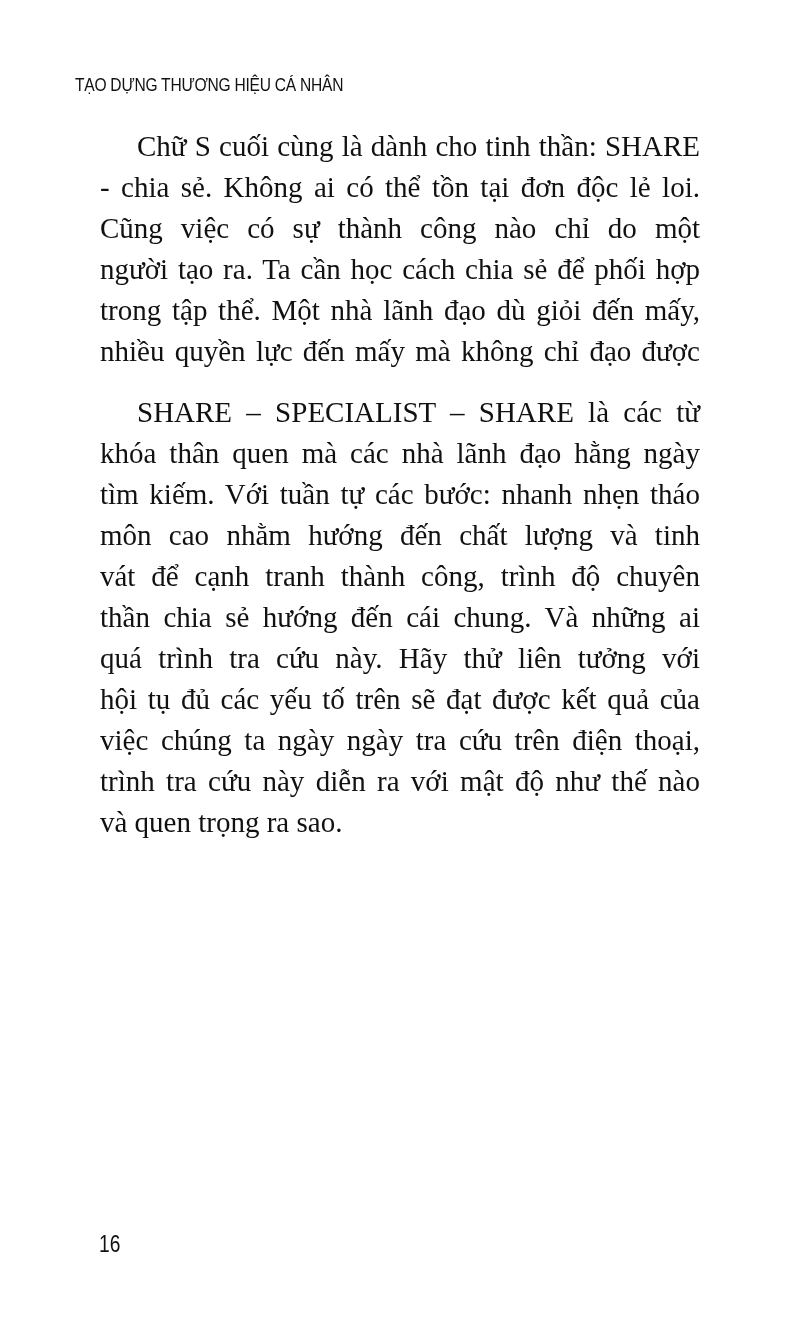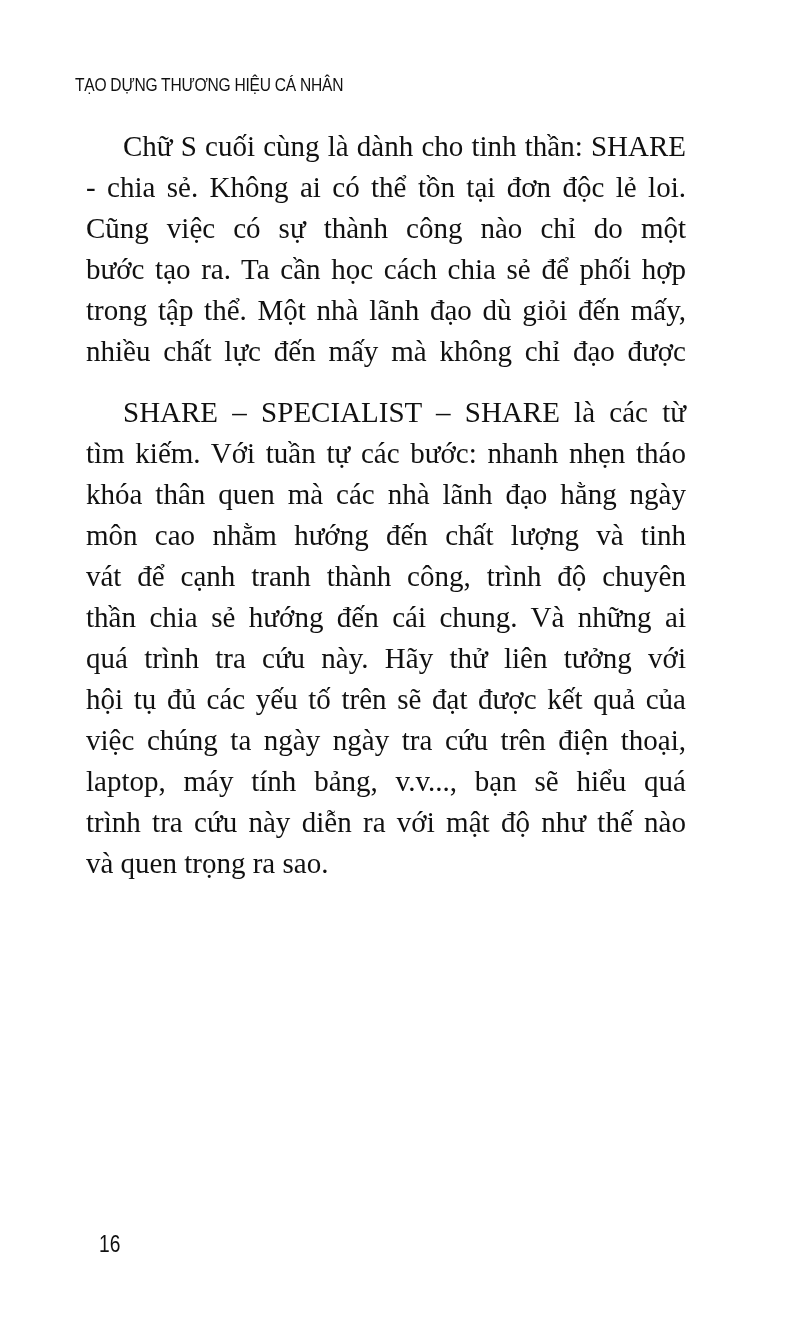--- a/index.html
+++ b/index.html
@@ -6,21 +6,21 @@
   body {
     width: 800px; height: 1324px; background: #ffffff; position: relative; overflow: hidden;
     color: #1a1a1a;
   }
   .running-header {
     position: absolute; left: 75px; top: 74px;
     font-family: "Liberation Sans", sans-serif; font-size: 19px; letter-spacing: -0.3px;
     transform: scaleX(0.82); transform-origin: left top; color: #111;
   }
   .body-text {
-    position: absolute; left: 86px; width: 600px; top: 126px;
+    position: absolute; left: 100px; width: 600px; top: 126px;
     font-family: "Liberation Serif", serif; font-size: 29px; color: #111;
   }
   .line {
     display: block; height: 41px; line-height: 41px; white-space: nowrap;
     text-align: justify; text-align-last: justify;
   }
   .line.last { text-align-last: left; }
   .line.indent { padding-left: 37px; }
   .para-gap { height: 20px; }
   .page-number {
@@ -32,34 +32,33 @@
 </head>
 <body>
 
 <div class="running-header">TẠO DỰNG THƯƠNG HIỆU CÁ NHÂN</div>
 
 <div class="body-text">
   <div>
     <span class="line indent">Chữ S cuối cùng là dành cho tinh thần: SHARE</span>
     <span class="line">- chia sẻ. Không ai có thể tồn tại đơn độc lẻ loi.</span>
     <span class="line">Cũng việc có sự thành công nào chỉ do một</span>
-    <span class="line">bước tạo ra. Ta cần học cách chia sẻ để phối hợp</span>
+    <span class="line">người tạo ra. Ta cần học cách chia sẻ để phối hợp</span>
     <span class="line">trong tập thể. Một nhà lãnh đạo dù giỏi đến mấy,</span>
-    <span class="line">nhiều chất lực đến mấy mà không chỉ đạo được</span>
+    <span class="line">nhiều quyền lực đến mấy mà không chỉ đạo được</span>
   </div>
   <div class="para-gap"></div>
   <div>
     <span class="line indent">SHARE – SPECIALIST – SHARE là các từ</span>
+    <span class="line">khóa thân quen mà các nhà lãnh đạo hằng ngày</span>
     <span class="line">tìm kiếm. Với tuần tự các bước: nhanh nhẹn tháo</span>
-    <span class="line">khóa thân quen mà các nhà lãnh đạo hằng ngày</span>
     <span class="line">môn cao nhằm hướng đến chất lượng và tinh</span>
     <span class="line">vát để cạnh tranh thành công, trình độ chuyên</span>
     <span class="line">thần chia sẻ hướng đến cái chung. Và những ai</span>
     <span class="line">quá trình tra cứu này. Hãy thử liên tưởng với</span>
     <span class="line">hội tụ đủ các yếu tố trên sẽ đạt được kết quả của</span>
     <span class="line">việc chúng ta ngày ngày tra cứu trên điện thoại,</span>
-    <span class="line">laptop, máy tính bảng, v.v..., bạn sẽ hiểu quá</span>
     <span class="line">trình tra cứu này diễn ra với mật độ như thế nào</span>
     <span class="line last">và quen trọng ra sao.</span>
   </div>
 </div>
 
 <div class="page-number">16</div>
 
 </body></html>

